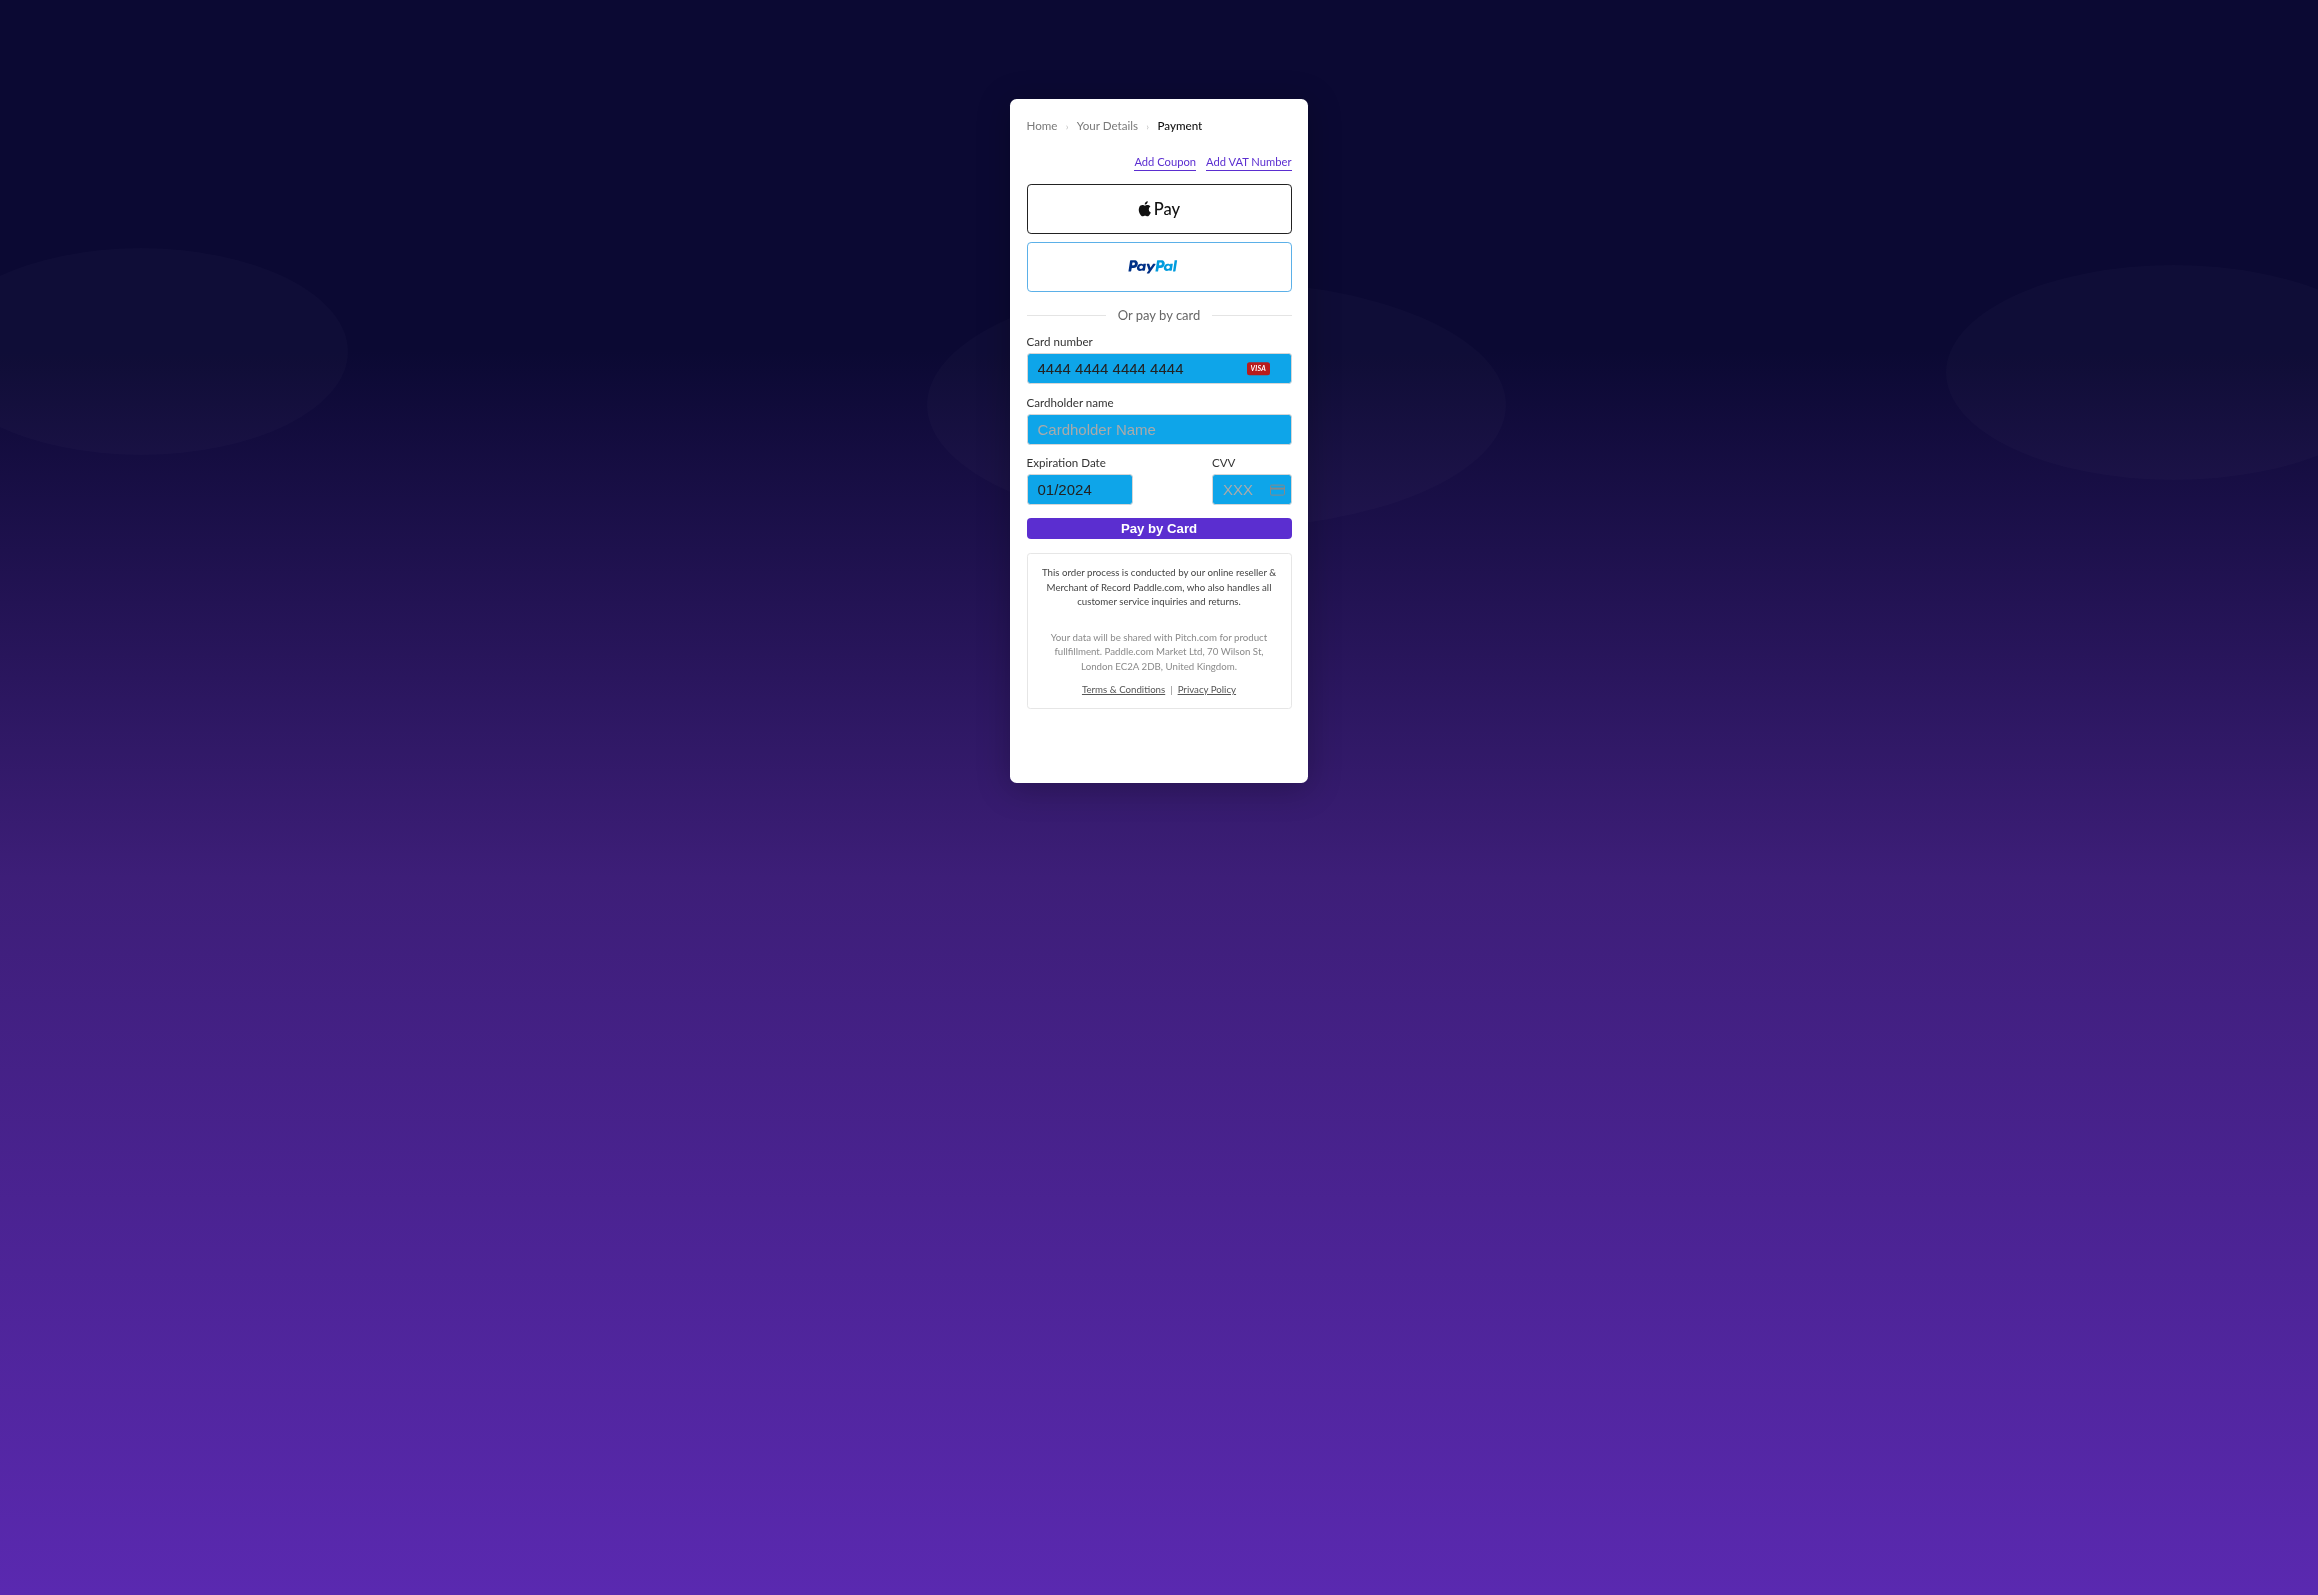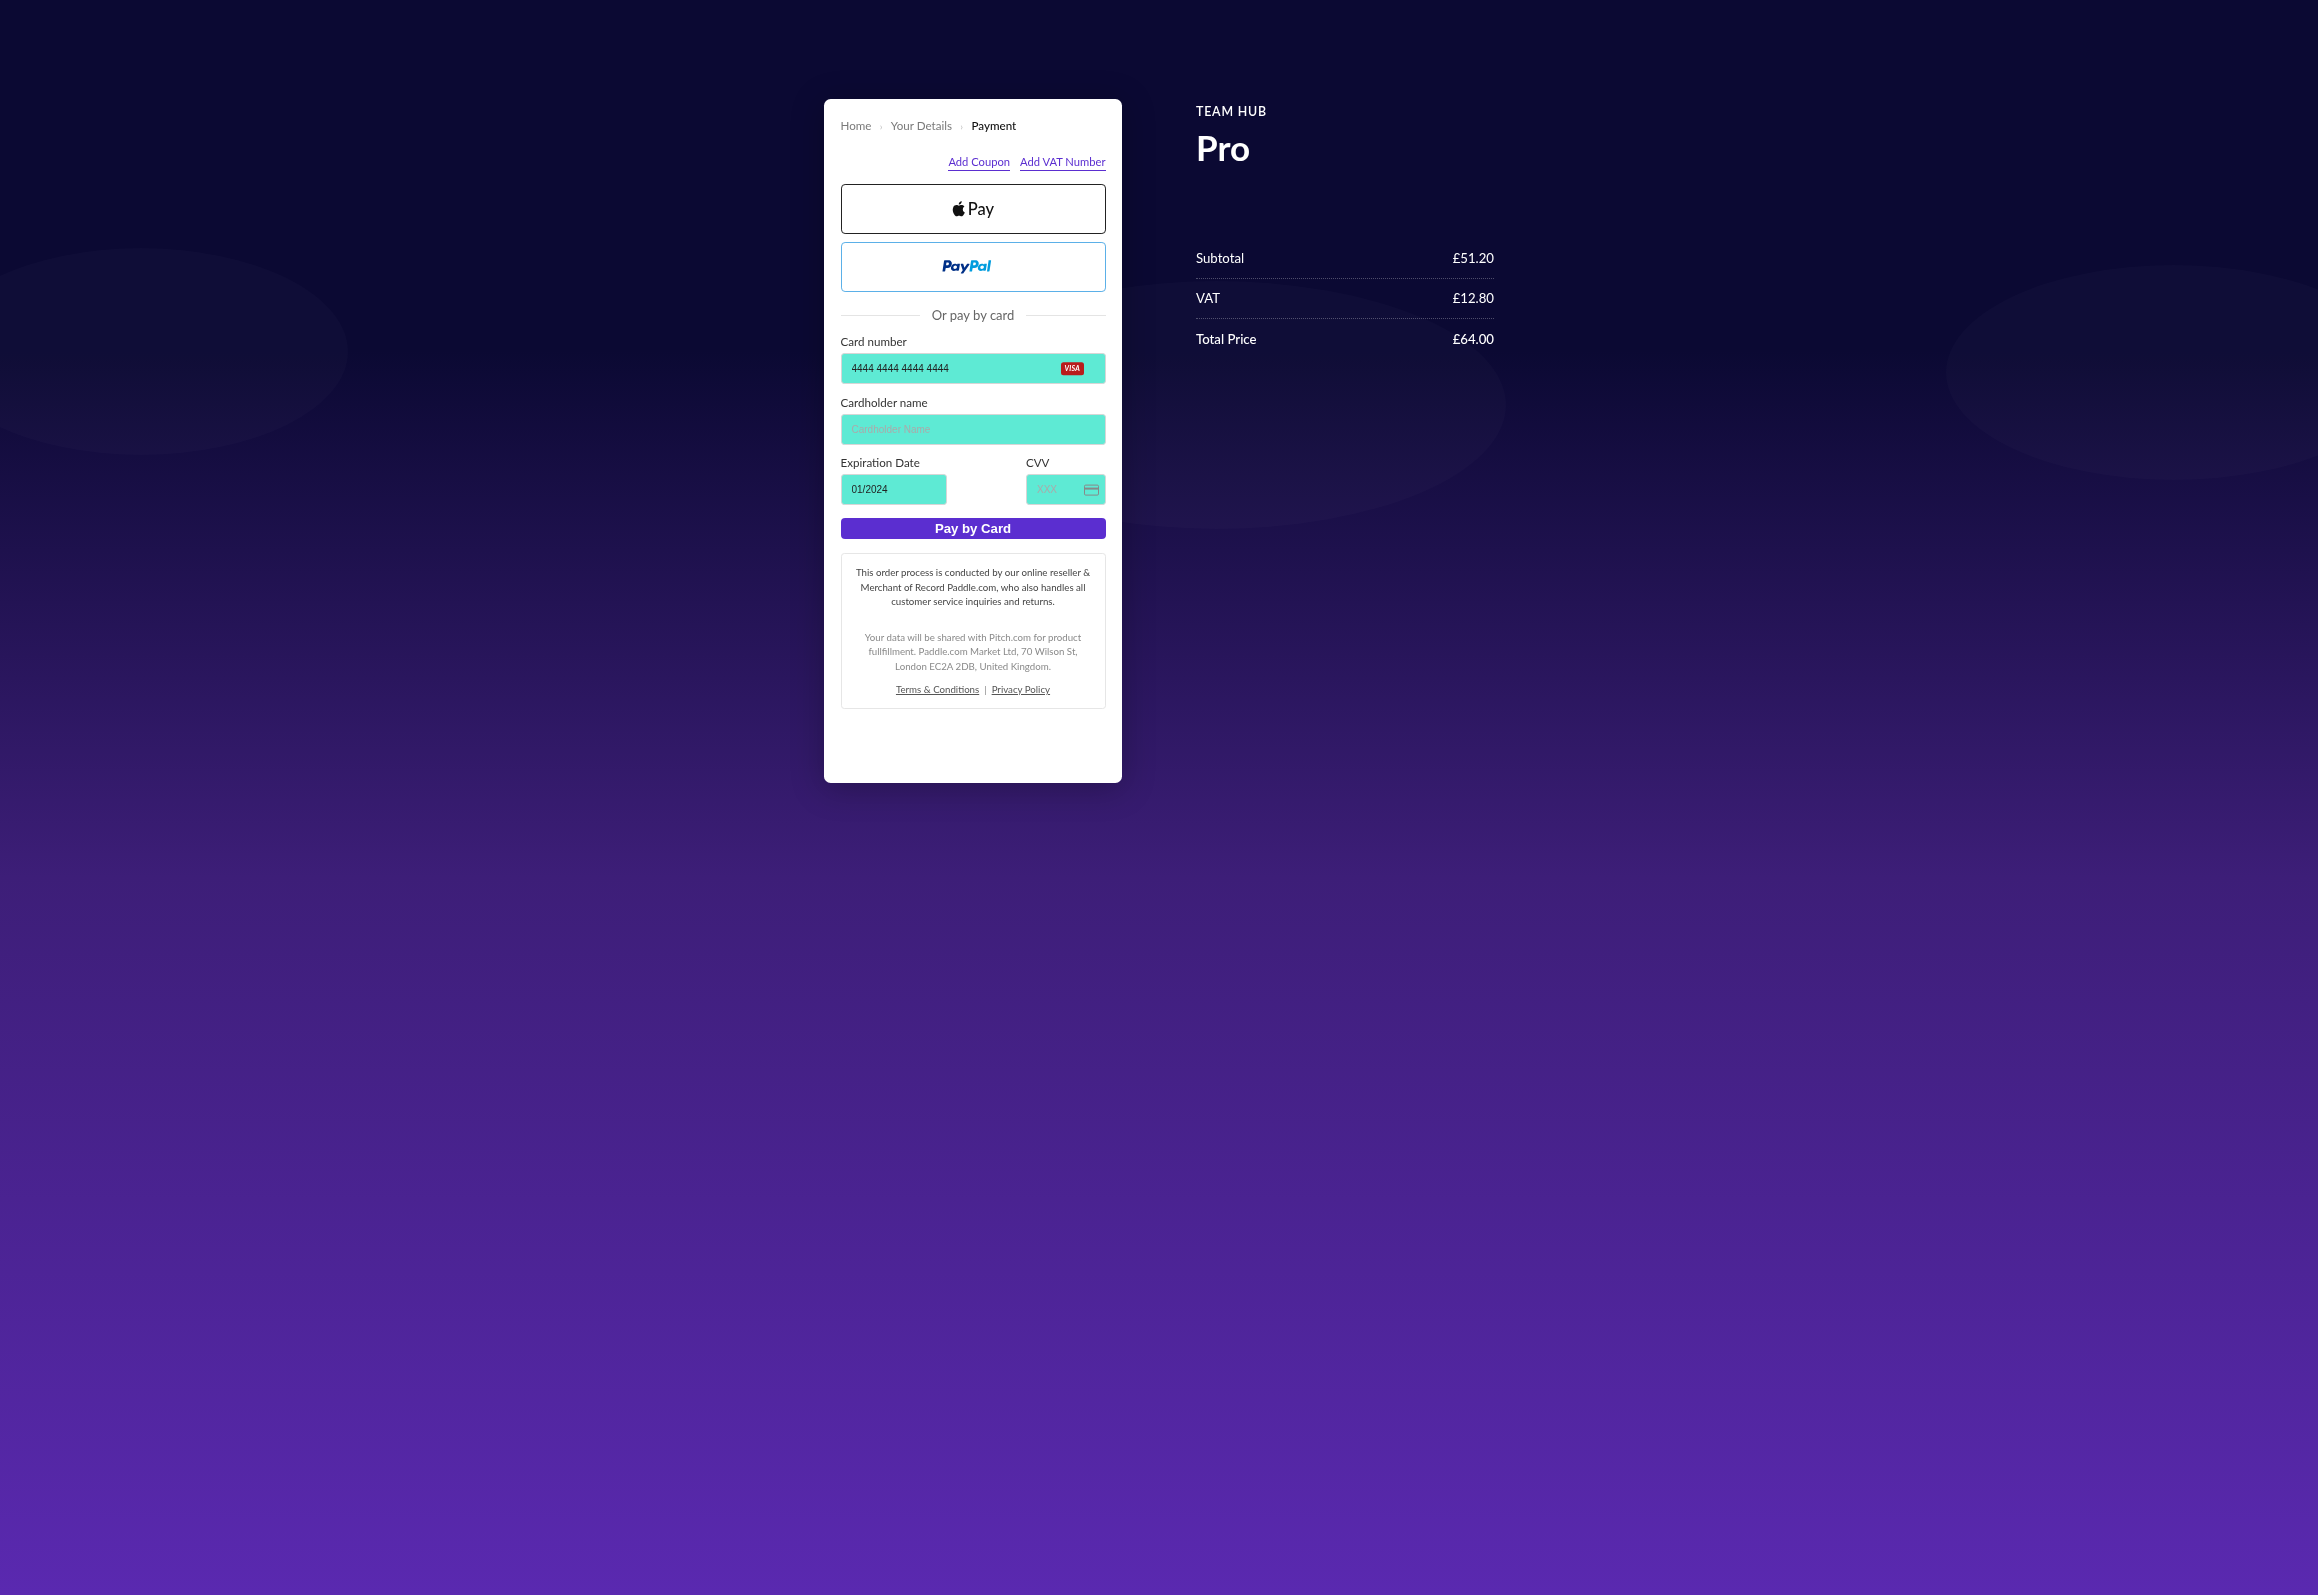--- a/index.html
+++ b/index.html
@@ -119,23 +119,23 @@
   .input-wrap {
     position: relative;
     margin-bottom: 11.6px;
   }
   .input {
     width: 100%;
     height: 31px;
     border: 0.8px solid #d6d6d6;
     border-radius: 3.3px;
     padding: 0 10px;
-    font-size: 10px;
+    font-size: 15px;
     color: #222;
-    background: #5eead4;
+    background: #0ea5e9;
   }
   .input::placeholder { color: #aaa; }
   .card-brand {
     position: absolute;
     right: 22px;
     top: 50%;
     transform: translateY(-50%);
     background: #b91c1c;
     color: #fff;
     font-size: 7px;
@@ -313,31 +313,14 @@
       <p class="p2">Your data will be shared with Pitch.com for product fullfillment. Paddle.com Market Ltd, 70  Wilson St, London EC2A 2DB, United Kingdom.</p>
       <p>
         <a>Terms &amp; Conditions</a>
         <span class="sep">|</span>
         <a>Privacy Policy</a>
       </p>
     </div>
 
   </div>
 
-  <aside class="summary">
-    <div class="eyebrow">TEAM HUB</div>
-    <div class="plan">Pro</div>
-
-    <div class="row dotted">
-      <span class="lbl">Subtotal</span>
-      <span class="val">£51.20</span>
-    </div>
-    <div class="row dotted">
-      <span class="lbl">VAT</span>
-      <span class="val">£12.80</span>
-    </div>
-    <div class="row total">
-      <span class="lbl">Total Price</span>
-      <span class="val">£64.00</span>
-    </div>
-  </aside>
 </div>
 
 
 </body></html>

